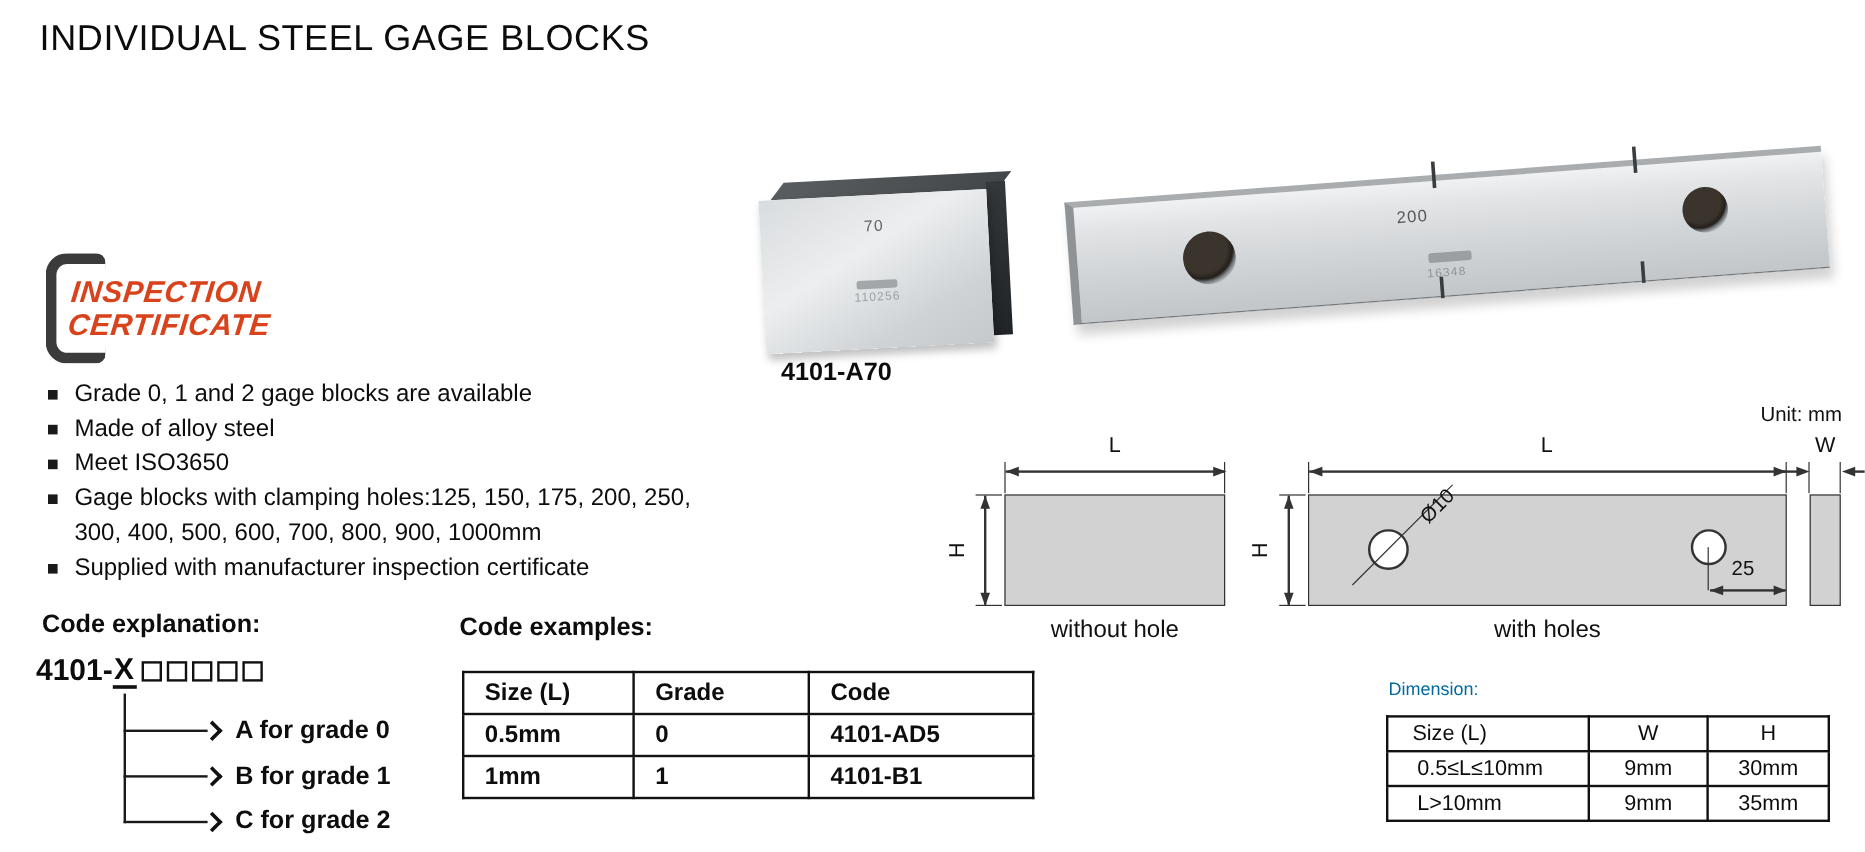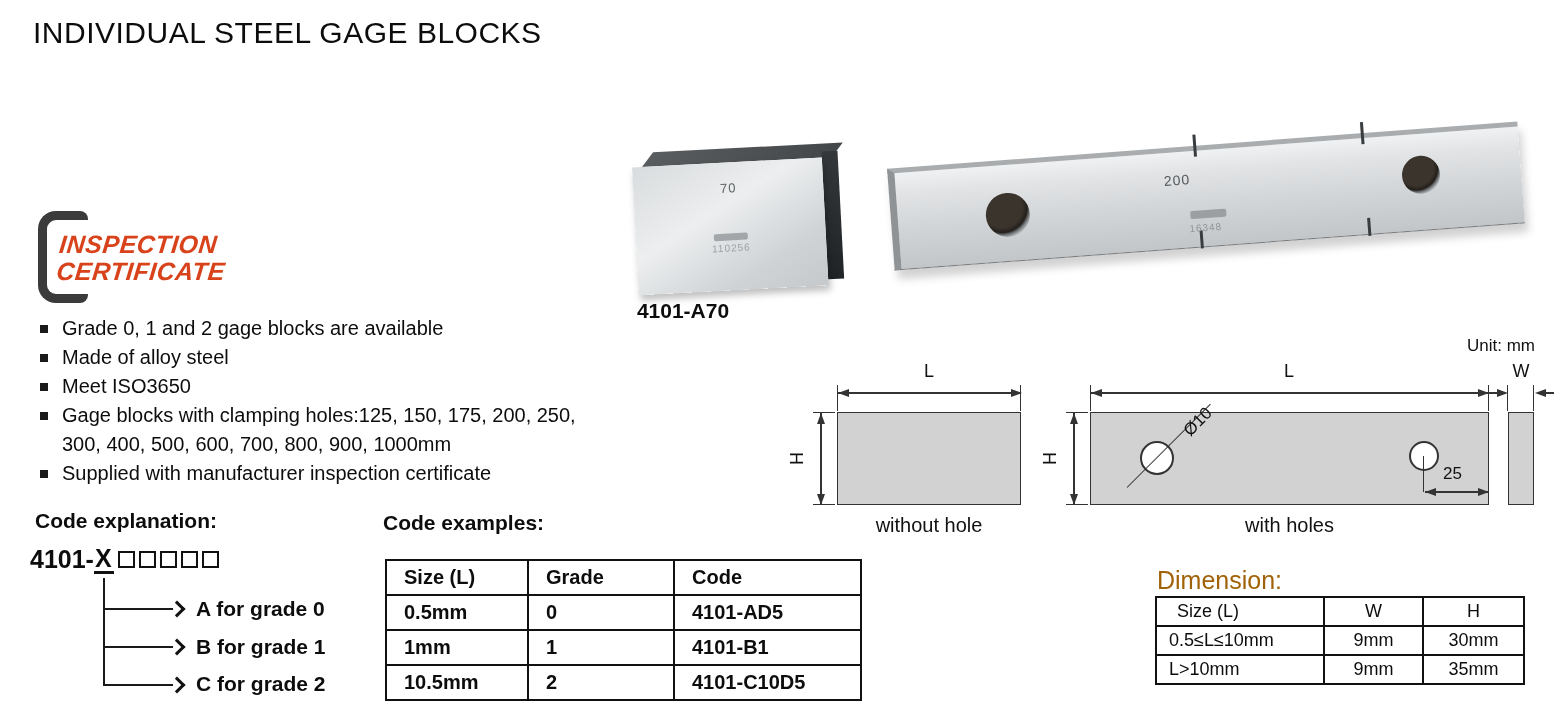--- a/index.html
+++ b/index.html
@@ -50,21 +50,21 @@
   .a200-hole { position:absolute; border-radius:50%;
                background:radial-gradient(circle at 38% 32%, #3a342d 0 50%, #241f1a 62%, #6d7174 68%, #caced1 78%, #b3b7ba 100%); }
   .hole-left  { left:88px;  top:28px; width:44px; height:44px; }
   .hole-right { left:506px; top:22px; width:38px; height:38px; }
   .tick { position:absolute; width:3px; background:#3a3d40; }
   .a200-mark   { position:absolute; left:268px; top:20px; font-size:14px; color:#55595c; letter-spacing:1px; }
   .a200-brand  { position:absolute; left:292px; top:60px; width:36px; height:8px; background:#8e9295; border-radius:2px; opacity:0.8; }
   .a200-serial { position:absolute; left:290px; top:72px; font-size:10px; color:#90959a; letter-spacing:1px; }
 
   .prod-caption { position:absolute; font-size:21px; font-weight:bold; text-align:center; color:#0d0d0d; }
-  .cap-a70  { left:598px;  top:299px; width:170px; }
+  .cap-a70  { left:612px;  top:299px; width:170px; }
   .cap-a200 { left:1013px; top:301px; width:300px; }
 
   .unit-note { position:absolute; left:1440px; top:336px; width:95px; text-align:right; font-size:17px; color:#111; }
 
   
   .draw-rect { position:absolute; background:#d2d2d2; border:1.5px solid #333; }
   .hline { position:absolute; height:0; border-top:2px solid #333; }
   .vline { position:absolute; width:0; border-left:2px solid #333; }
   .thin  { border-width:1.2px; }
   .arr { position:absolute; width:0; height:0; border-top:4px solid transparent; border-bottom:4px solid transparent; }
@@ -90,24 +90,24 @@
   .chev { position:absolute; width:12px; height:12px; border-top:3.5px solid #111; border-right:3.5px solid #111;
           transform:rotate(45deg); }
   .grade-label { position:absolute; left:196px; font-size:21px; font-weight:bold; color:#0d0d0d; }
 
   
   .ce-table { position:absolute; left:385px; top:559px; border-collapse:collapse; font-size:20px; font-weight:bold; color:#0d0d0d; }
   .ce-table th, .ce-table td { border:2px solid #111; height:35px; text-align:left; padding-left:17px; font-weight:bold; }
   .ce-c1 { width:142px; } .ce-c2 { width:146px; } .ce-c3 { width:187px; }
 
   
-  .dim-heading { position:absolute; left:1157px; top:566px; font-size:25px; color:#a16207; }
+  .dim-heading { position:absolute; left:1157px; top:566px; font-size:15px; color:#0369a1; }
   .dim-table { position:absolute; left:1155px; top:596px; border-collapse:collapse; font-size:18px; color:#0d0d0d; }
   .dim-table th, .dim-table td { border:2px solid #111; height:29px; font-weight:normal; }
-  .dim-table .dc1 { width:168px; text-align:left; padding-left:12px; }
+  .dim-table .dc1 { width:168px; text-align:left; padding-left:24px; }
   .dim-table .dc2 { width:99px;  text-align:center; }
   .dim-table .dc3 { width:101px; text-align:center; }
   .dim-table th.dc1 { text-align:left; padding-left:20px; }
 </style>
 </head>
 <body>
 
 <div class="page">
 
   <h1 class="page-title">INDIVIDUAL STEEL GAGE BLOCKS</h1>
@@ -236,25 +236,20 @@
     <tr>
       <td>0.5mm</td>
       <td>0</td>
       <td>4101-AD5</td>
     </tr>
     <tr>
       <td>1mm</td>
       <td>1</td>
       <td>4101-B1</td>
     </tr>
-    <tr>
-      <td>10.5mm</td>
-      <td>2</td>
-      <td>4101-C10D5</td>
-    </tr>
   </tbody>
     </table>
 
   <div class="dim-heading">Dimension:</div>
   <table class="dim-table">
     <tbody>
         <tr>
       <th class="dc1">Size (L)</th>
       <th class="dc2">W</th>
       <th class="dc3">H</th>

